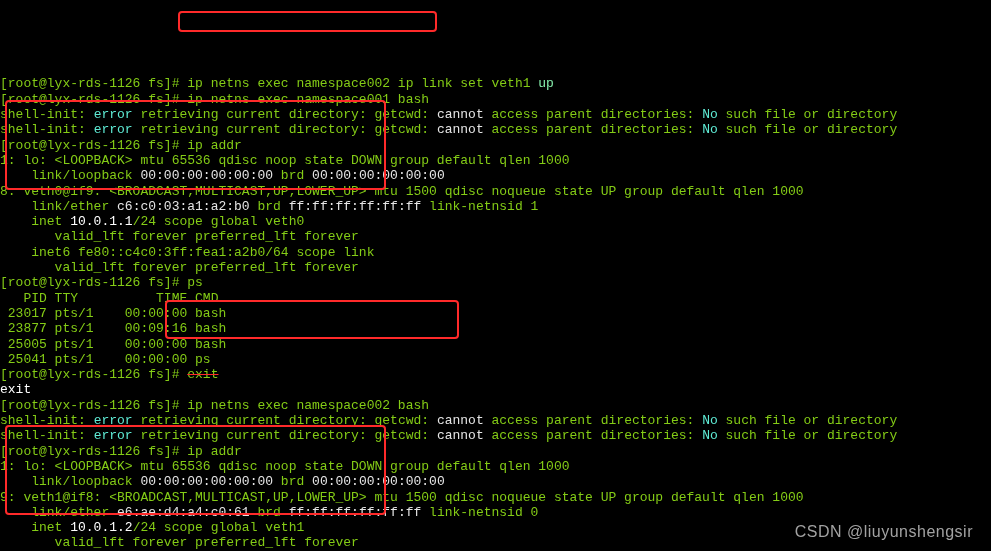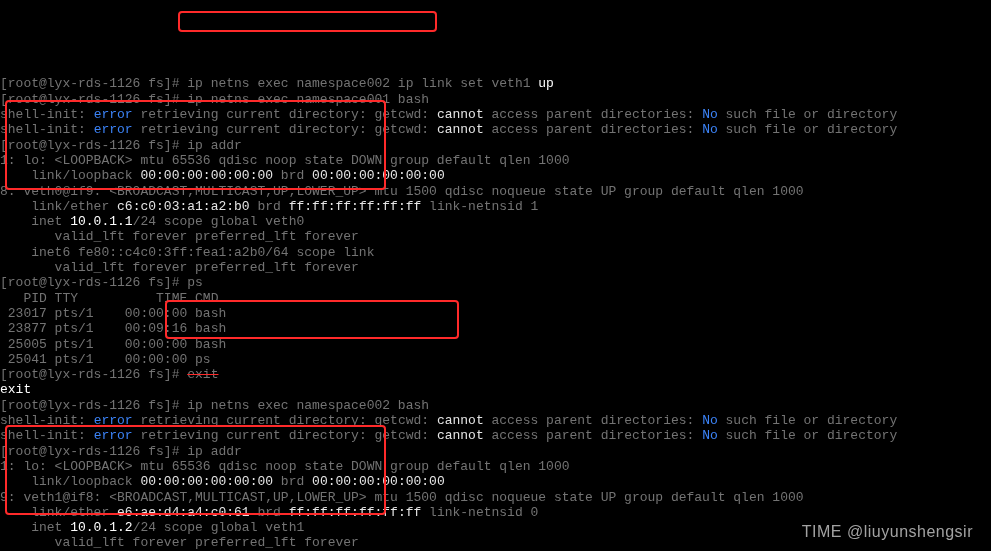--- a/index.html
+++ b/index.html
@@ -1,33 +1,33 @@
 <!DOCTYPE html>
 <html><head>
 <meta charset="utf-8">
 <style>
 html,body{margin:0;padding:0;background:#000;color:#ccc;font-family:Consolas,'Courier New',monospace;font-size:13px;line-height:15.3px;width:991px;height:551px;overflow:hidden;white-space:pre}
 .line{display:block}
-.r{color:#3b82f6}
+.r{color:#5eead4}
 .y{color:#e5e5e5}
 .m{color:#ffffff}
-.c{color:#ffffff}
-.w{color:#737373}
+.c{color:#86efac}
+.w{color:#84cc16}
 .wm{position:absolute;right:18px;bottom:12px;color:#bfbfbf;font-family:Arial,sans-serif;font-size:16px;opacity:.85;letter-spacing:.5px}
 .box{position:absolute;border:2px solid #ff2a2a;border-radius:4px;pointer-events:none}
 .strike{text-decoration:line-through;text-decoration-color:#ff2a2a}
 </style>
 </head>
 <body>
 
 
 
 <div><span class="line"><span class="w">[root@lyx-rds-1126 fs]# </span><span class="w">ip netns exec namespace002 ip link set veth1 </span><span class="c">up</span></span><span class="line"><span class="w">[root@lyx-rds-1126 fs]# </span><span class="w">ip netns exec namespace001 bash</span></span><span class="line"><span class="w">shell-init: </span><span class="r">error</span><span class="w"> retrieving current directory: getcwd: </span><span class="y">cannot</span><span class="w"> access parent directories: </span><span class="r">No</span><span class="w"> such file or directory</span></span><span class="line"><span class="w">shell-init: </span><span class="r">error</span><span class="w"> retrieving current directory: getcwd: </span><span class="y">cannot</span><span class="w"> access parent directories: </span><span class="r">No</span><span class="w"> such file or directory</span></span><span class="line"><span class="w">[root@lyx-rds-1126 fs]# </span><span class="w">ip addr</span></span><span class="line"><span class="w">1: lo: &lt;LOOPBACK&gt; mtu 65536 qdisc noop state DOWN group default qlen 1000</span></span><span class="line"><span class="w">    link/loopback </span><span class="y">00:00:00:00:00:00</span><span class="w"> brd </span><span class="y">00:00:00:00:00:00</span></span><span class="line"><span class="w">8: veth0@if9: &lt;BROADCAST,MULTICAST,UP,LOWER_UP&gt; mtu 1500 qdisc noqueue state UP group default qlen 1000</span></span><span class="line"><span class="w">    link/ether </span><span class="y">c6:c0:03:a1:a2:b0</span><span class="w"> brd </span><span class="y">ff:ff:ff:ff:ff:ff</span><span class="w"> link-netnsid 1</span></span><span class="line"><span class="w">    inet </span><span class="m">10.0.1.1</span><span class="w">/24 scope global veth0</span></span><span class="line"><span class="w">       valid_lft forever preferred_lft forever</span></span><span class="line"><span class="w">    inet6 fe80::c4c0:3ff:fea1:a2b0/64 scope link</span></span><span class="line"><span class="w">       valid_lft forever preferred_lft forever</span></span><span class="line"><span class="w">[root@lyx-rds-1126 fs]# </span><span class="w">ps</span></span><span class="line"><span class="w">   PID TTY          TIME CMD</span></span><span class="line"><span class="w"> 23017 pts/1    00:00:00 bash</span></span><span class="line"><span class="w"> 23877 pts/1    00:09:16 bash</span></span><span class="line"><span class="w"> 25005 pts/1    00:00:00 bash</span></span><span class="line"><span class="w"> 25041 pts/1    00:00:00 ps</span></span><span class="line"><span class="w">[root@lyx-rds-1126 fs]# </span><span class="w strike">exit</span></span><span class="line"><span class="m">exit</span></span><span class="line"><span class="w">[root@lyx-rds-1126 fs]# </span><span class="w">ip netns exec namespace002 bash</span></span><span class="line"><span class="w">shell-init: </span><span class="r">error</span><span class="w"> retrieving current directory: getcwd: </span><span class="y">cannot</span><span class="w"> access parent directories: </span><span class="r">No</span><span class="w"> such file or directory</span></span><span class="line"><span class="w">shell-init: </span><span class="r">error</span><span class="w"> retrieving current directory: getcwd: </span><span class="y">cannot</span><span class="w"> access parent directories: </span><span class="r">No</span><span class="w"> such file or directory</span></span><span class="line"><span class="w">[root@lyx-rds-1126 fs]# </span><span class="w">ip addr</span></span><span class="line"><span class="w">1: lo: &lt;LOOPBACK&gt; mtu 65536 qdisc noop state DOWN group default qlen 1000</span></span><span class="line"><span class="w">    link/loopback </span><span class="y">00:00:00:00:00:00</span><span class="w"> brd </span><span class="y">00:00:00:00:00:00</span></span><span class="line"><span class="w">9: veth1@if8: &lt;BROADCAST,MULTICAST,UP,LOWER_UP&gt; mtu 1500 qdisc noqueue state UP group default qlen 1000</span></span><span class="line"><span class="w">    link/ether </span><span class="y">e6:ae:d4:a4:c0:61</span><span class="w"> brd </span><span class="y">ff:ff:ff:ff:ff:ff</span><span class="w"> link-netnsid 0</span></span><span class="line"><span class="w">    inet </span><span class="m">10.0.1.2</span><span class="w">/24 scope global veth1</span></span><span class="line"><span class="w">       valid_lft forever preferred_lft forever</span></span><span class="line"><span class="w">    inet6 fe80::e4ae:d4ff:fea4:c061/64 scope link</span></span></div>
 
 <div class="box" style="left:178px;top:11px;width:255px;height:17px"></div>
 <div class="box" style="left:5px;top:100px;width:377px;height:86px"></div>
 <div class="box" style="left:165px;top:300px;width:290px;height:35px"></div>
 <div class="box" style="left:5px;top:425px;width:377px;height:86px"></div>
 
-<div class="wm">TIME @liuyunshengsir</div>
+<div class="wm">CSDN @liuyunshengsir</div>
 
 
 
 
 </body></html>

